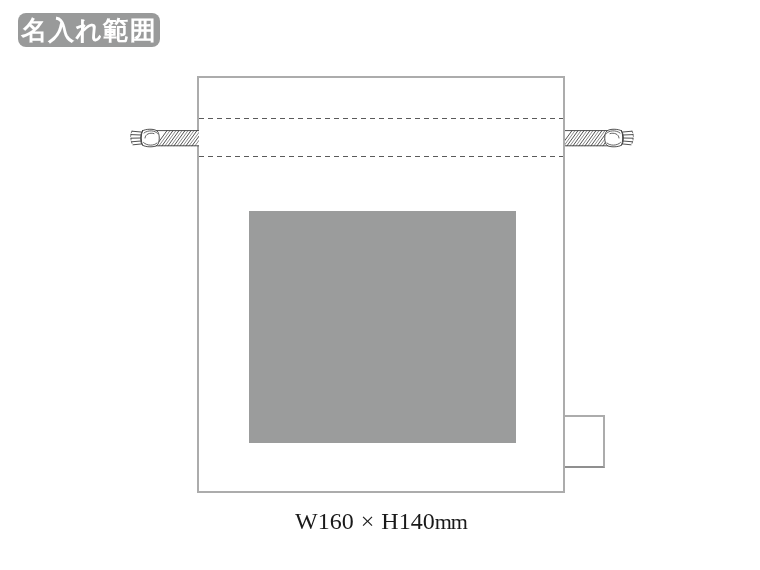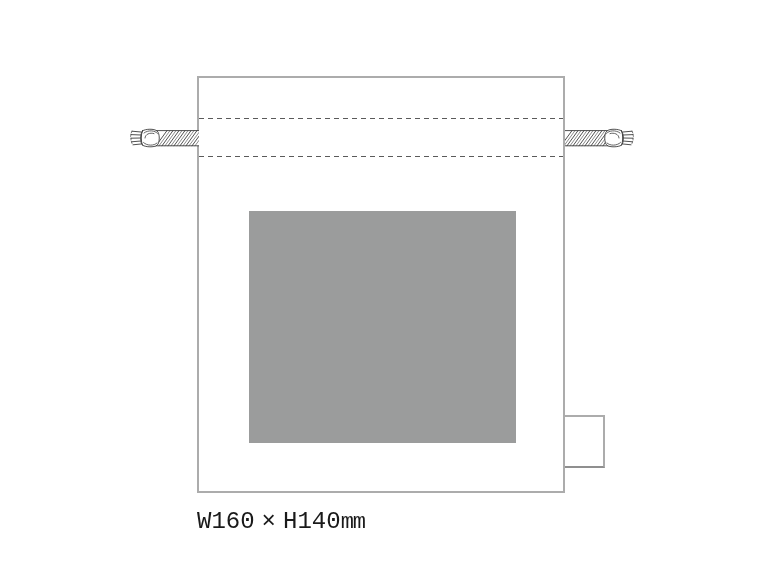--- a/index.html
+++ b/index.html
@@ -40,31 +40,34 @@
   .tag{
     position:absolute;left:565px;top:415px;width:40px;height:53px;
     box-sizing:border-box;background:#fff;
     border-top:2px solid var(--bag-border,#acacac);
     border-right:2px solid var(--bag-border,#acacac);
     border-bottom:2px solid var(--tag-border-dark,#8f8f8f);
   }
   
   .dim{
     position:absolute;left:197px;top:508px;width:368px;
-    text-align:left;font-family:Liberation Mono, monospace;
+    text-align:center;font-family:Liberation Serif, serif;
     font-size:24px;color:var(--dimension-text,#1a1a1a);white-space:nowrap;
   }
   .dim .times{margin:0 7px;}
   .dim .unit{font-size:22px;letter-spacing:-1px;}
 </style>
 </head>
 <body>
 
 <div class="canvas">
 
+  <div class="badge">
+    <span>名入れ範囲</span>
+  </div>
 
   <div class="bag"></div>
 
   <div class="dash dash-top"></div>
   <div class="dash dash-bottom"></div>
 
   <svg class="rope rope-left" viewBox="0 0 70 22" aria-hidden="true">
     <g fill="none" stroke="currentColor" stroke-width="0.9" stroke-linecap="round">
       <path d="M12,5 L3,4.2 M12,8 L2,7.6 M12,11 L2,11.2 M12,14 L2.5,14.8 M12,17 L4,17.8"></path>
       <path d="M3,4.2 L2.2,6 M2,7.6 L1.6,9.4 M2,11.2 L2,13 M2.5,14.8 L3,16.4" stroke-width="0.7"></path>

